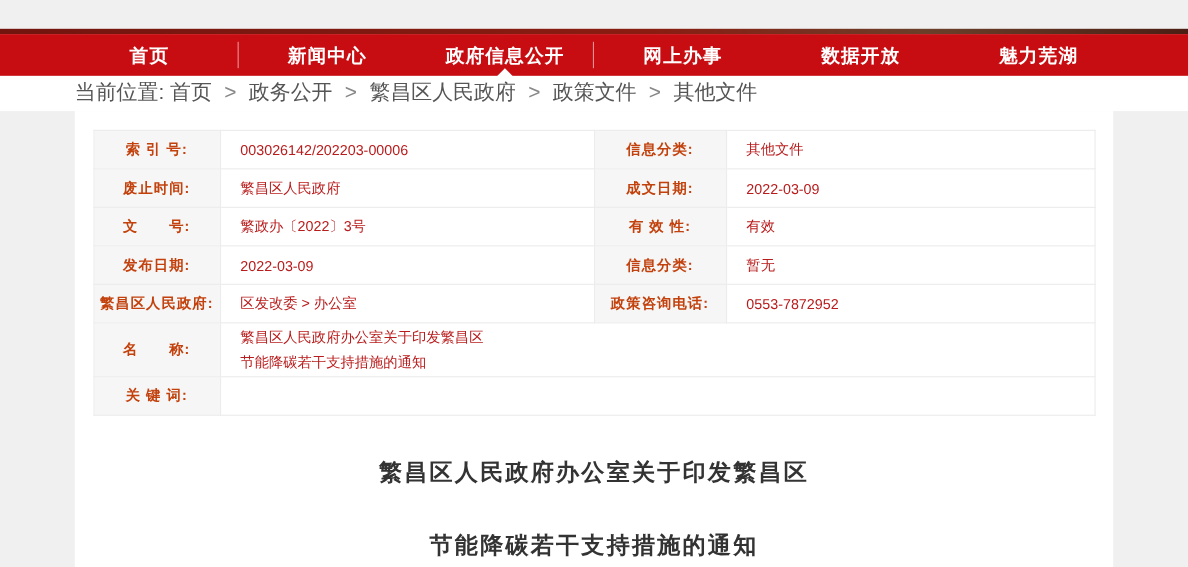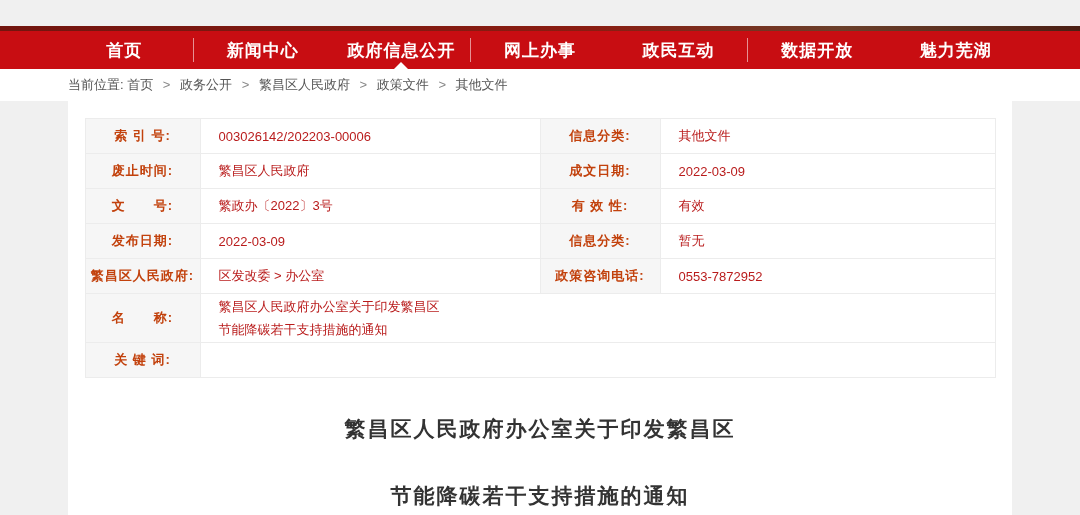--- a/index.html
+++ b/index.html
@@ -18,21 +18,21 @@
     position:relative;cursor:pointer;white-space:nowrap;}
   .nav-item.sep::after{content:"";position:absolute;right:0;top:7px;height:24px;width:1px;
     background:rgba(255,255,255,.55);}
   .nav-item.active{color:#ffffff;}
   .nav-caret{position:absolute;bottom:0;left:50%;margin-left:-7px;width:0;height:0;
     border-left:7px solid transparent;border-right:7px solid transparent;
     border-bottom:7px solid #ffffff;}
 
   
   .breadcrumb{position:absolute;top:43px;left:0;width:100%;height:32px;background:#ffffff;
-    font-size:13px;color:#555;line-height:32px;}
+    font-size:19px;color:#555;line-height:32px;}
   .breadcrumb-inner{padding-left:68px;}
   .crumb{cursor:pointer;color:#555;}
   .crumb-sep{color:#888;margin:0 6px;}
 
   
   .card{position:absolute;left:68px;right:68px;top:75px;bottom:0;background:#ffffff;}
 
   
   table.meta{border-collapse:collapse;margin:17px auto 0;width:910px;font-size:13px;table-layout:fixed;}
   table.meta td{border:1px solid #ececec;height:32px;overflow:hidden;}
@@ -54,21 +54,20 @@
 
   <div class="navbar">
     <div class="nav-inner">
       <div class="nav-item sep">首页</div>
       <div class="nav-item">新闻中心</div>
       <div class="nav-item active sep">
         <span>政府信息公开</span>
         <span class="nav-caret"></span>
       </div>
       <div class="nav-item">网上办事</div>
-      <div class="nav-item sep">政民互动</div>
       <div class="nav-item">数据开放</div>
       <div class="nav-item">魅力芜湖</div>
     </div>
   </div>
 
   <div class="breadcrumb">
     <div class="breadcrumb-inner">
       <span>当前位置: </span>
       <span class="crumb">首页</span>
       <span class="crumb-sep">&gt;</span>

